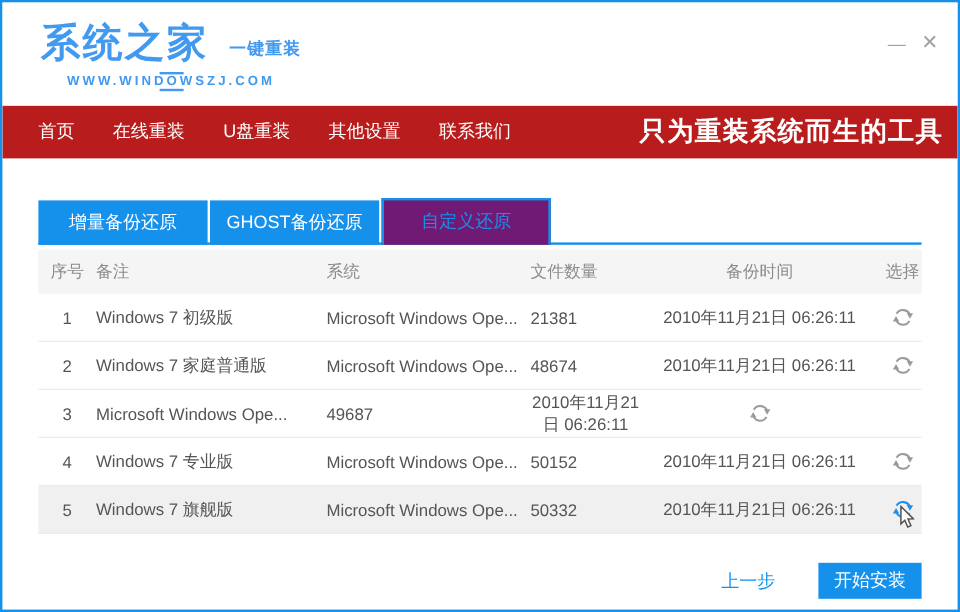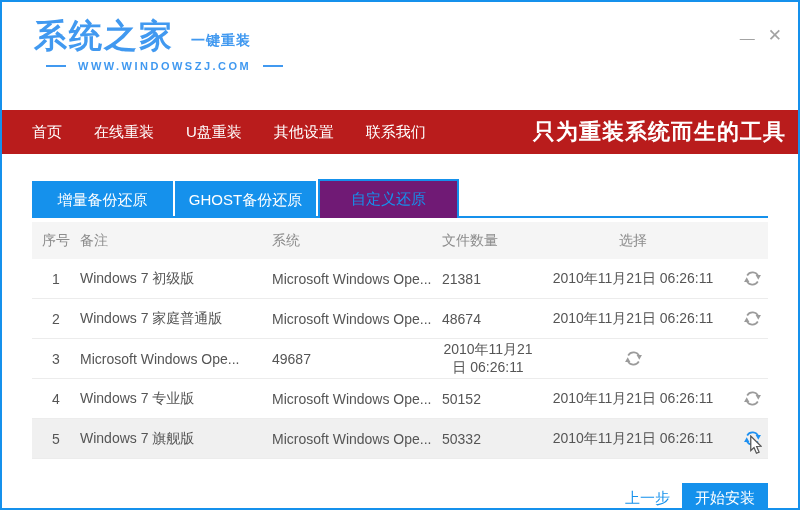--- a/index.html
+++ b/index.html
@@ -2,63 +2,63 @@
 <html><head>
 <meta charset="utf-8">
 <style>
   * { margin:0; padding:0; box-sizing:border-box; }
   html,body { width:800px; height:510px; background:#fff; }
   body { font-family:"Liberation Sans","DejaVu Sans",sans-serif; }
   .window { width:800px; height:510px; border:2px solid #1591ec; background:#fff;
             display:flex; flex-direction:column; overflow:hidden; }
 
   
-  .hdr { height:108px; position:relative; flex:0 0 auto; background:#fff; }
+  .hdr { height:86px; position:relative; flex:0 0 auto; background:#fff; }
   .brand { position:absolute; left:32px; top:17px; }
   .brand-top { display:flex; align-items:flex-end; }
   .logo { font-size:33px; font-weight:bold; color:#4199f0; letter-spacing:2px; line-height:1; }
   .logo-sub { font-size:14px; font-weight:bold; color:#4199f0; margin-left:17px; margin-bottom:2px; letter-spacing:1px; }
   .brand-site { display:flex; align-items:center; margin-top:8px; color:#4199f0;
-                font-size:11px; font-weight:bold; letter-spacing:2.5px; }
+                font-size:11px; font-weight:bold; letter-spacing:2.5px;flex-direction:column; }
   .dash { width:20px; height:2px; background:#4199f0; margin:0 12px; }
   .win-controls { position:absolute; top:24px; right:16px; display:flex; gap:14px; align-items:center;
                   color:#a3a3a3; }
   .win-btn { cursor:pointer; line-height:1; }
   .win-btn.min { font-size:15px; letter-spacing:-1px; padding-top:4px; }
   .win-btn.cls { font-size:17px; }
 
   
   .nav { height:44px; background:#b91c1c; display:flex; align-items:flex-start; padding-left:14px;
          color:#fff; flex:0 0 auto; }
   .nav-item { padding:0 16px; line-height:44px; font-size:15px; cursor:pointer; white-space:nowrap; }
   .nav-item.active { background:#0d7cd4; }
   .slogan { margin-left:auto; align-self:center; font-size:22px; font-weight:bold;
             padding-right:12px; letter-spacing:1px; white-space:nowrap; }
 
   
-  .main { flex:1; padding:4px 30px; display:flex; flex-direction:column; }
+  .main { flex:1; padding:12px 30px; display:flex; flex-direction:column; }
   .tabs { position:relative; height:39px; display:flex; margin-top:21px; align-items:flex-end; }
   .tabs .underline { position:absolute; left:0; right:0; bottom:0; height:2px; background:#1591ec; }
   .tab { width:141px; height:37px; line-height:37px; margin-right:2px; background:#1591ec;
          color:#fff; text-align:center; font-size:15px; cursor:pointer; }
   .tab.active { position:relative; z-index:2; height:39px; line-height:35px; background:#701a75;
                 color:#1591ec; border:2px solid #1591ec; border-bottom:none; margin-right:0; }
 
   .grid { display:grid; grid-template-columns:48px 192px 170px 92px 198px 40px; align-items:center; }
   .thead { margin-top:4px; height:37px; background:#f5f5f5; color:#8c8c8c; font-size:14px; }
   .trow  { height:40px; border-bottom:1px solid #ececec; color:#555; font-size:14px; background:#fff; }
   .trow.highlight { background:#f0f0f0; }
   .c-center { text-align:center; }
   .c-sel { position:relative; height:100%; display:flex; align-items:center; justify-content:center; }
   .refresh { color:#9b9b9b; display:block; cursor:pointer; }
   .refresh.active { color:#1e90f0; }
   .cursor-svg { position:absolute; left:17px; top:16px; z-index:3; pointer-events:none; }
 
   
-  .footer { display:flex; justify-content:flex-end; align-items:center; margin-top:24px; gap:12px; }
+  .footer { display:flex; justify-content:flex-end; align-items:center; margin-top:24px; gap:36px; }
   .back-link { color:#1591ec; font-size:15px; cursor:pointer; }
   .install-btn { background:#1591ec; color:#fff; border:none; font-size:15px; width:86px; height:30px;
                  line-height:30px; text-align:center; cursor:pointer; font-family:inherit; }
 </style>
 </head>
 <body>
 
 <div class="window">
 
   <div class="hdr">
@@ -95,20 +95,21 @@
       <div class="tab">增量备份还原</div>
       <div class="tab">GHOST备份还原</div>
       <div class="tab active">自定义还原</div>
     </div>
 
     <div class="grid thead">
       <div class="c-center">序号</div>
       <div>备注</div>
       <div>系统</div>
       <div>文件数量</div>
+      <div class="c-center">备份时间</div>
       <div class="c-center">选择</div>
     </div>
 
     <div class="grid trow">
       <div class="c-center">1</div>
       <div>Windows 7 初级版</div>
       <div>Microsoft Windows Ope...</div>
       <div>21381</div>
       <div class="c-center">2010年11月21日 06:26:11</div>
       <div class="c-sel">

